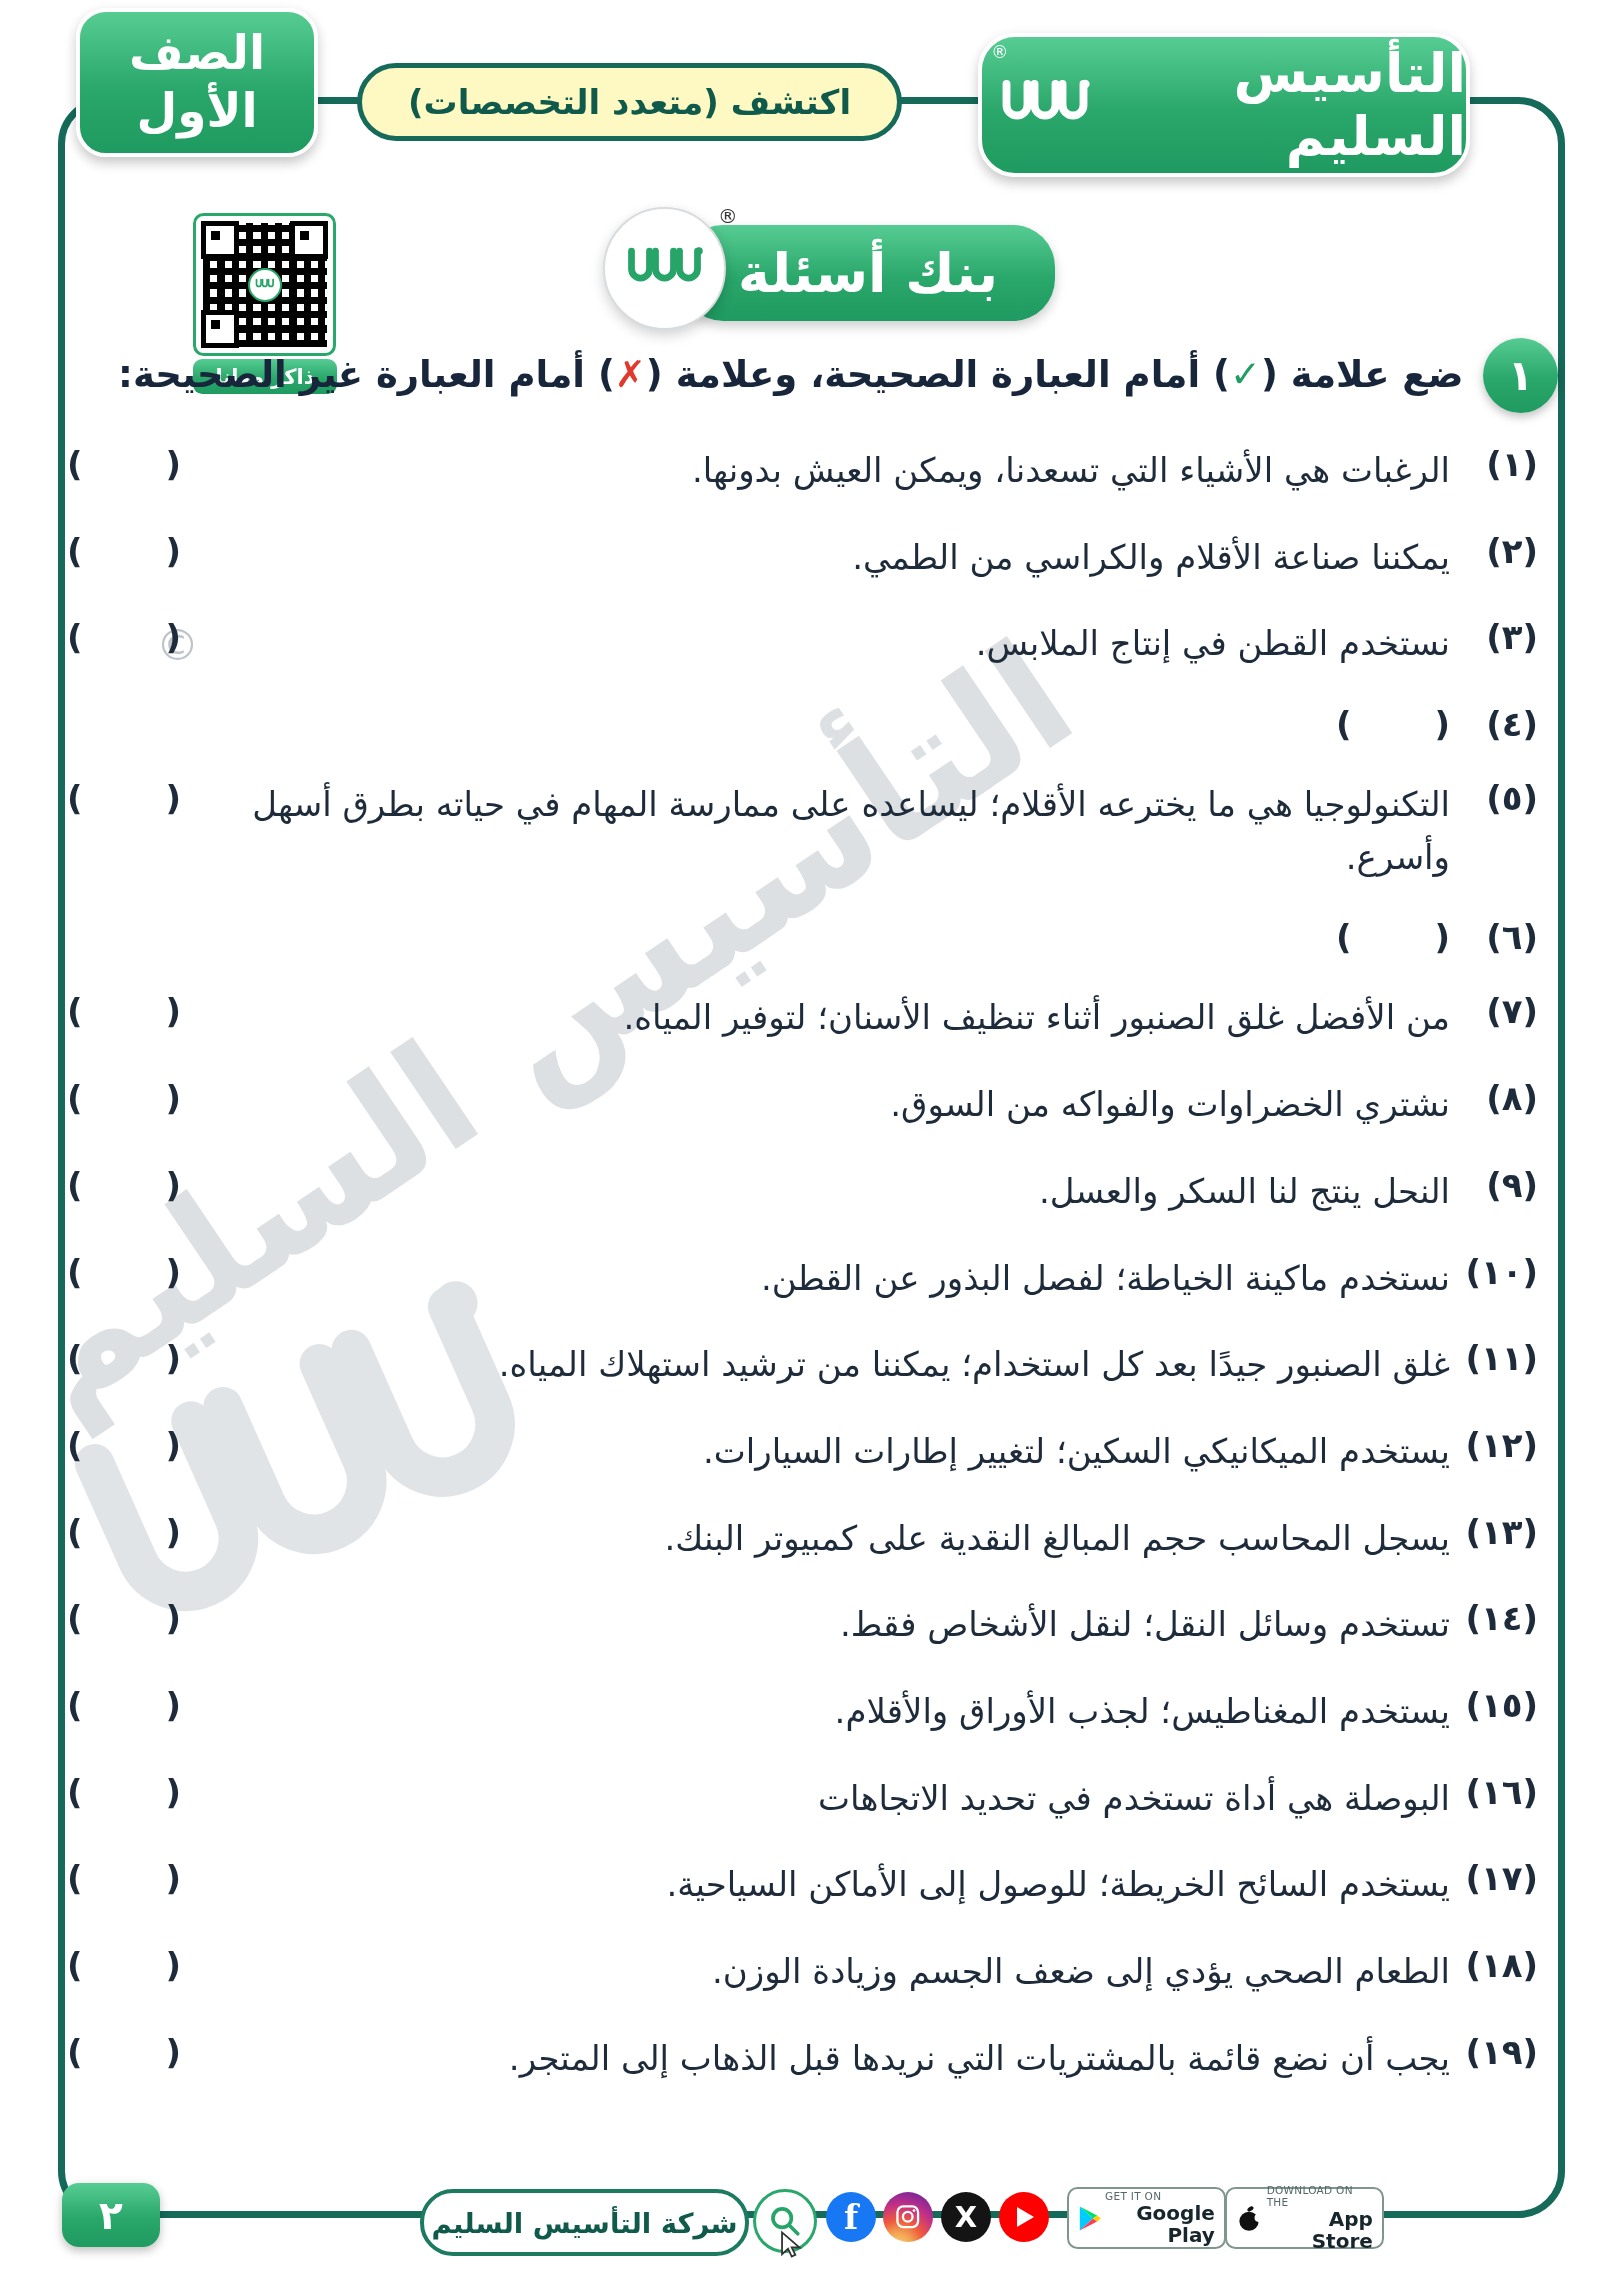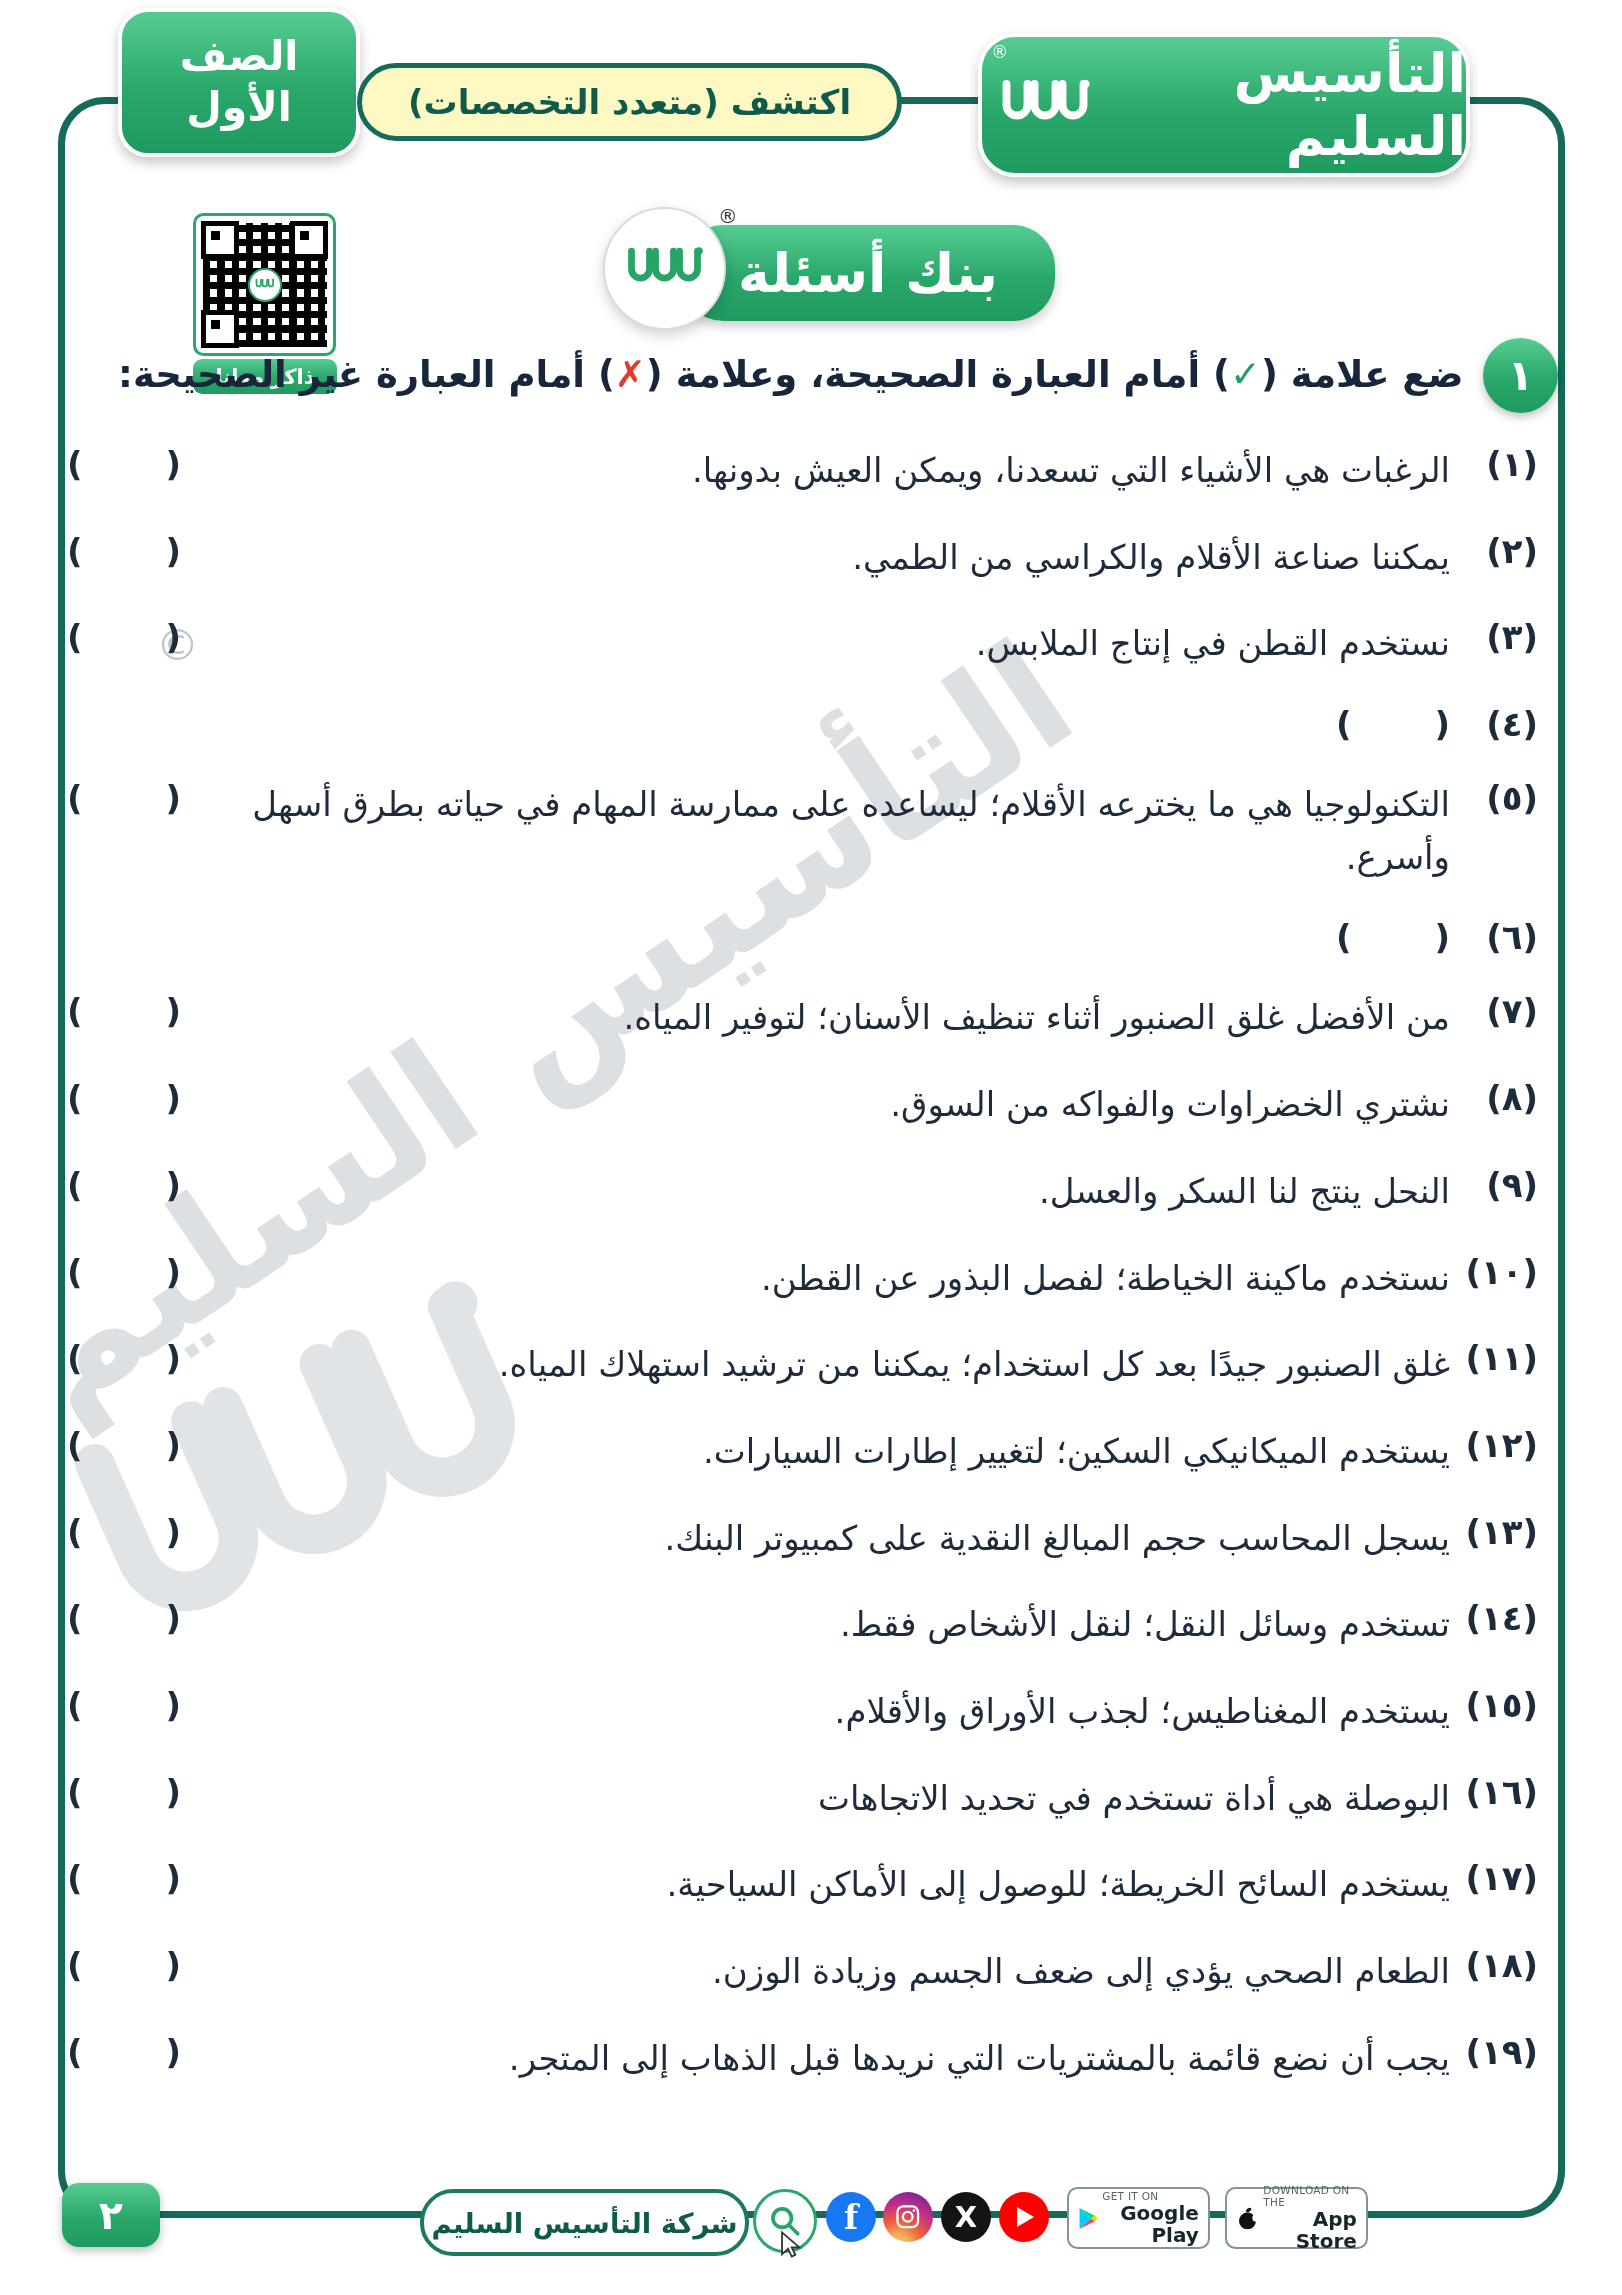--- a/index.html
+++ b/index.html
@@ -20,21 +20,21 @@
     font-size:154px;font-weight:700;color:#8e9aa4;opacity:.30;text-align:center;white-space:nowrap;
   }
   .wm-logo{position:absolute;left:85px;top:1341px;z-index:0;transform:rotate(-24deg);opacity:.28;color:#97a2ab;}
   .wm-copy{position:absolute;left:156px;top:620px;z-index:0;font-size:43px;color:#9aa5ad;opacity:.65;}
   
   .green-grad{background:linear-gradient(180deg,#56cc93 0%,#2aa76b 55%,#1f9a60 100%);}
   
   .grade-badge{
     left:76px;top:7.9px;width:234px;height:141px;z-index:3;border-radius:30px;border:4.6px solid #ffffff;
     display:flex;flex-direction:column;align-items:center;justify-content:center;
-    color:#fff;font-size:41px;font-weight:700;line-height:1.25;box-shadow:0 5.2px 11.8px rgba(0,0,0,.22);margin-left:42px;
+    color:#fff;font-size:47px;font-weight:700;line-height:1.25;box-shadow:0 5.2px 11.8px rgba(0,0,0,.22);
   }
   .subject-pill{
     left:357px;top:63px;width:535px;height:68px;z-index:3;background:#fef9c3;border:5.2px solid #156a5a;
     border-radius:42px;display:flex;align-items:center;justify-content:center;
     font-size:34px;font-weight:700;color:#0f5a4a;direction:rtl;
   }
   .brand-banner{
     left:978px;top:33px;width:484px;height:136px;z-index:3;border-radius:37px;border:4.6px solid #ffffff;
     display:flex;align-items:center;justify-content:center;box-shadow:0 5.2px 11.8px rgba(0,0,0,.22);
   }
@@ -104,21 +104,21 @@
     display:flex;align-items:center;justify-content:center;
   }
   .cursor-icon{left:776px;top:2230px;z-index:5;}
   .social{width:50px;height:50px;border-radius:50%;z-index:4;display:flex;align-items:center;justify-content:center;color:#fff;}
   .fb{left:826px;top:2192px;background:#1877f2;font-size:33px;font-weight:700;font-family:"DejaVu Serif",serif;}
   .ig{left:883px;top:2192px;background:radial-gradient(circle at 30% 110%,#ffd676 0%,#f2a454 22%,#f05c3c 40%,#c22f86 65%,#6624a0 95%);}
   .xx{left:941px;top:2192px;background:#141414;font-size:29px;font-weight:700;}
   .yt{left:999px;top:2192px;background:#ff0000;}
   .yt .tri{width:0;height:0;border-left:17px solid #fff;border-top:10.5px solid transparent;border-bottom:10.5px solid transparent;margin-left:3.9px;}
   .store-badge{
-    top:2187px;width:143px;height:62px;z-index:4;background:#fff;border:2px solid #7e968d;border-radius:10.5px;
+    top:2187px;width:159px;height:62px;z-index:4;background:#fff;border:2px solid #7e968d;border-radius:10.5px;
     display:flex;align-items:center;gap:3px;padding:0 9.2px;box-sizing:border-box;direction:ltr;
   }
   .store-badge .lines{display:flex;flex-direction:column;justify-content:center;}
   .store-badge .l1{font-size:10.5px;color:#566;letter-spacing:0.3px;}
   .store-badge .l2{font-size:20px;font-weight:700;color:#17252d;line-height:1.1;text-align:right;}
   .gp{left:1067px;} .as{left:1225px;}
   .logomark{display:block;}
 </style>
 </head>
 <body>

